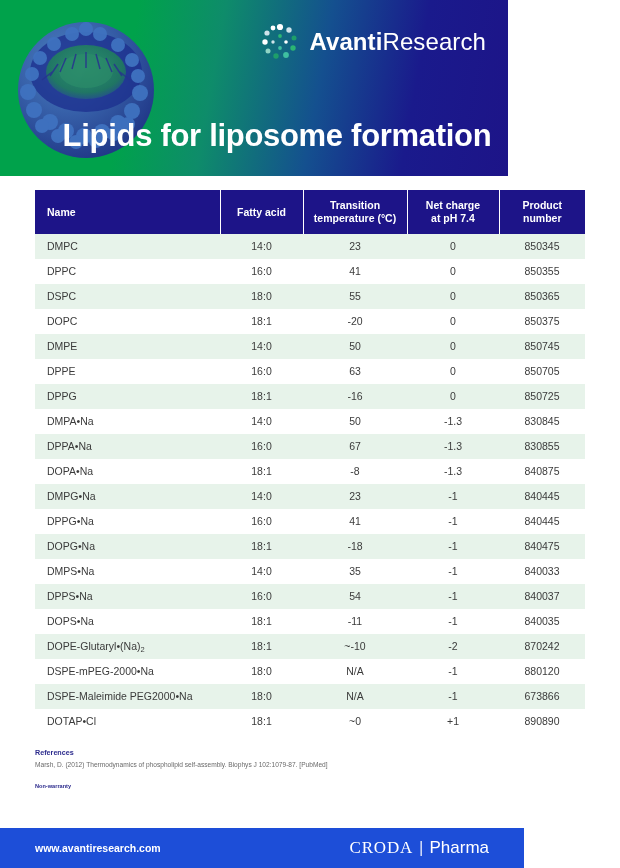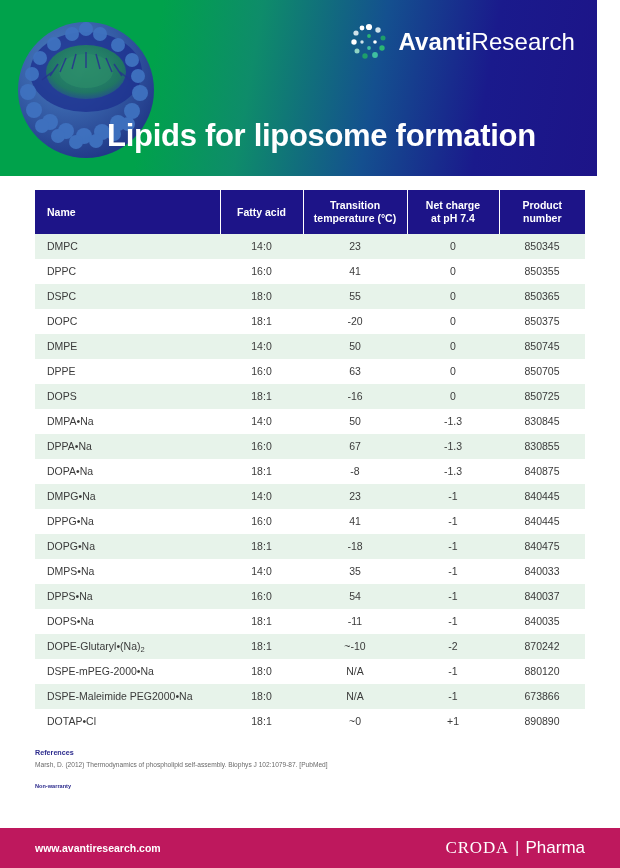--- a/index.html
+++ b/index.html
@@ -7,21 +7,21 @@
     width: 620px; height: 868px;
     background: #ffffff;
     font-family: "Liberation Sans", sans-serif;
     overflow: hidden;
   }
   .page { position: relative; width: 620px; height: 868px; background:#fff; }
 
   
   .header {
     position: relative;
-    width: 597px; height: 176px;
+    width: 508px; height: 176px;
     background: linear-gradient(100deg, #00a24b 0%, #00a24b 26%, #0e8c6a 42%, #14508f 62%, #1a1a8c 80%, #1d1488 100%);
     overflow: hidden;
   }
   .liposome { position:absolute; left: 6px; top: 14px; width: 162px; height: 150px; }
   .logo {
     position: absolute; right: 22px; top: 22px;
     display: flex; align-items: center; gap: 9px;
   }
   .logo-mark { width: 40px; height: 40px; }
   .logo-text { font-size: 24px; color:#fff; letter-spacing: .1px; white-space: nowrap; }
@@ -58,21 +58,21 @@
   .refs { padding: 14px 35px 0 35px; }
   .refs-title { font-size: 7.2px; font-weight: 700; color:#2b2a8c; margin-bottom: 3px; }
   .refs-body { font-size: 6.6px; color:#6a6a6a; line-height: 1.5; }
 
   .legal { padding: 13px 35px 0 35px; }
   .legal-title { font-size: 5.6px; font-weight: 700; color:#2b2a8c; margin-bottom: 5px; }
 
   
   .footer {
     position: absolute; left:0; bottom:0;
-    width: 620px; height: 40px; background:#be185d;
+    width: 524px; height: 40px; background:#1d4ed8;
     display:flex; align-items:center; justify-content: space-between;
     padding: 0 35px;
   }
   .footer-url { color:#fff; font-size: 10.5px; font-weight: 700; }
   .footer-brand { color:#fff; font-size: 17px; display:flex; align-items:flex-end; gap:6px; }
   .footer-brand .croda { font-family:"Liberation Serif", serif; letter-spacing: .8px; }
   .footer-brand .bar { font-weight: 300; opacity:.85; }
   .footer-brand .pharma { font-weight: 300; }
 </style>
 </head>
@@ -231,21 +231,21 @@
             <td class="c">850745</td>
           </tr>
           <tr>
             <td class="name">DPPE</td>
             <td class="c">16:0</td>
             <td class="c">63</td>
             <td class="c">0</td>
             <td class="c">850705</td>
           </tr>
           <tr>
-            <td class="name">DOPS</td>
+            <td class="name">DPPG</td>
             <td class="c">18:1</td>
             <td class="c">-16</td>
             <td class="c">0</td>
             <td class="c">850725</td>
           </tr>
           <tr>
             <td class="name">DMPA•Na</td>
             <td class="c">14:0</td>
             <td class="c">50</td>
             <td class="c">-1.3</td>

